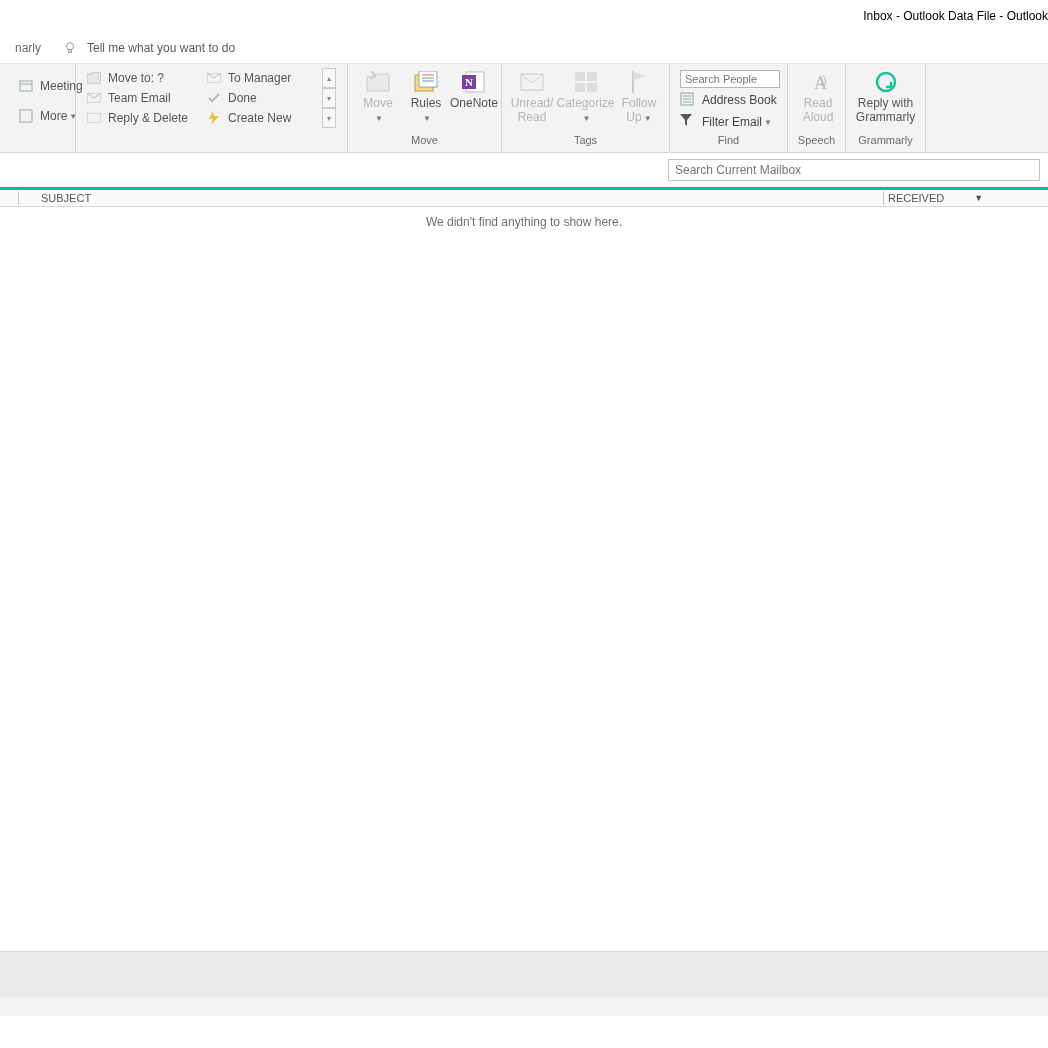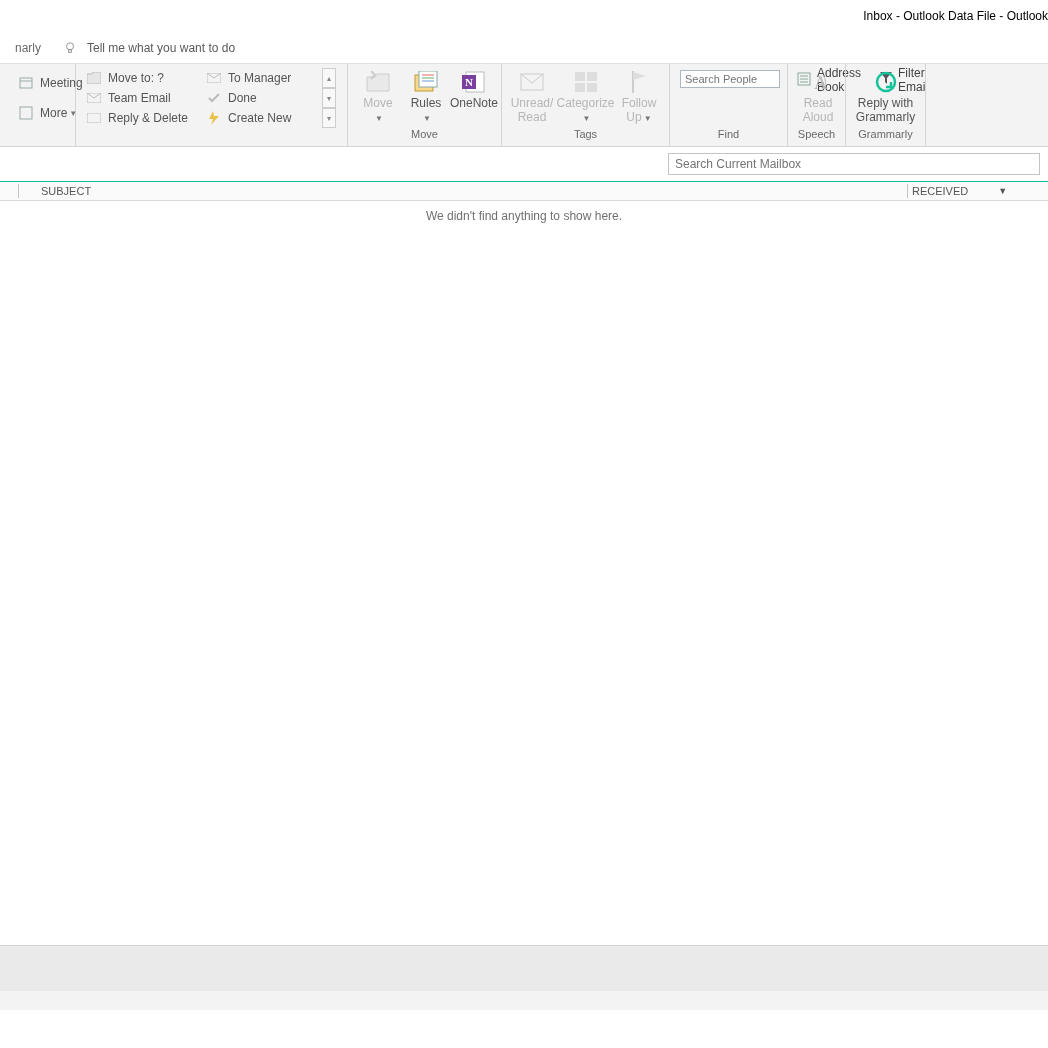--- a/index.html
+++ b/index.html
@@ -16,30 +16,30 @@
   .vbtn { display: flex; flex-direction: column; align-items: center; justify-content: flex-start; padding: 2px 6px; min-width: 48px; color: #555; }
   .vbtn .ico { width: 28px; height: 24px; display: flex; align-items: center; justify-content: center; margin-bottom: 2px; }
   .vbtn .lbl { text-align: center; line-height: 14px; font-size: 12px; }
   .vbtn.disabled { color: #b6b6b6; }
   .small-row { display: flex; align-items: center; padding: 1px 4px; height: 20px; color: #555; }
   .small-row .sico { width: 16px; height: 16px; margin-right: 6px; display:flex; align-items:center; justify-content:center; }
   .dd { font-size: 8px; color: #777; margin-left: 2px; }
   .qs-grid { display: grid; grid-template-columns: 120px 120px 16px; grid-template-rows: 20px 20px 20px; }
   .qs-spin { display:flex; flex-direction:column; }
   .qs-spin div { width:14px; height:20px; border:1px solid #ccc; background:#f8f8f8; display:flex; align-items:center; justify-content:center; font-size:8px; color:#888; }
-  .find-col { display:flex; flex-direction:row; gap:17px; padding:2px 4px; }
+  .find-col { display:flex; flex-direction:column; gap:2px; padding:2px 4px; }
   .find-input { width: 100px; height: 18px; border: 1px solid #aeb6bf; background:#fff; font-size: 11px; padding: 0 4px; color:#888; }
   .find-row { display:flex; align-items:center; height:20px; }
   .find-row .sico { width:16px; height:16px; margin-right:6px; }
   .searchbar { display:flex; justify-content:flex-end; padding:6px 8px 6px 0; }
   .search-mailbox { width: 372px; height: 22px; border:1px solid #c4c4c4; background:#fff; font-size:12px; padding:0 6px; color:#888; margin-right:0; }
-  .colhdr { height: 20px; border-top:1px solid #14b8a6; border-bottom:1px solid #d9d9d9; display:flex; align-items:center; background:#fafafa; font-size:11px; color:#555; }
+  .colhdr { height: 20px; border-top:3px solid #14b8a6; border-bottom:1px solid #d9d9d9; display:flex; align-items:center; background:#fafafa; font-size:11px; color:#555; }
   .colhdr .sep { width:1px; height:14px; background:#c4c4c4; margin:0 4px; }
   .colhdr .subject { margin-left:18px; flex:1; }
-  .colhdr .received { width:136px; display:flex; align-items:center; }
+  .colhdr .received { width:160px; display:flex; align-items:center; }
   .sort-arrow { margin-left:30px; font-size:9px; color:#555; }
   .empty-msg { text-align:center; padding-top:8px; color:#6f6f6f; font-size:12px; }
   .content { height: 744px; background:#fff; }
   .statusbar { height: 46px; background:#eaeaea; border-top:1px solid #d4d4d4; }
   .bottom { height: 19px; background:#f3f3f3; }
   svg { display:block; }
 </style>
 </head>
 <body>
 

